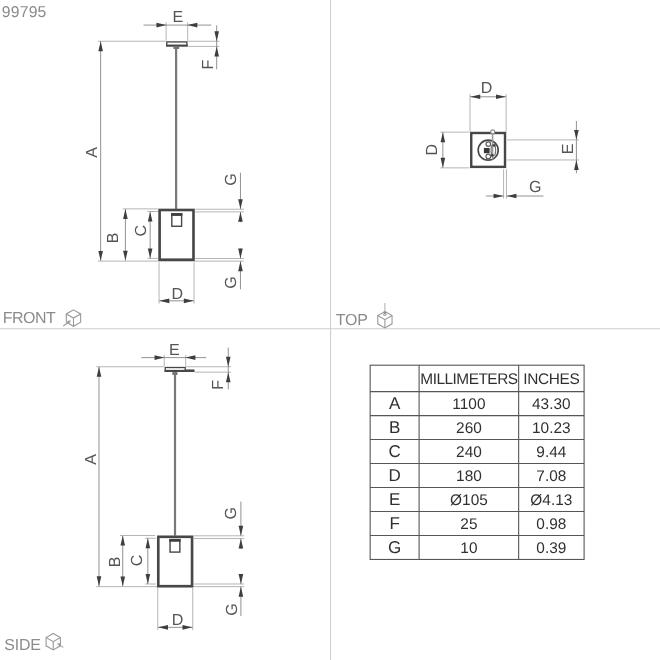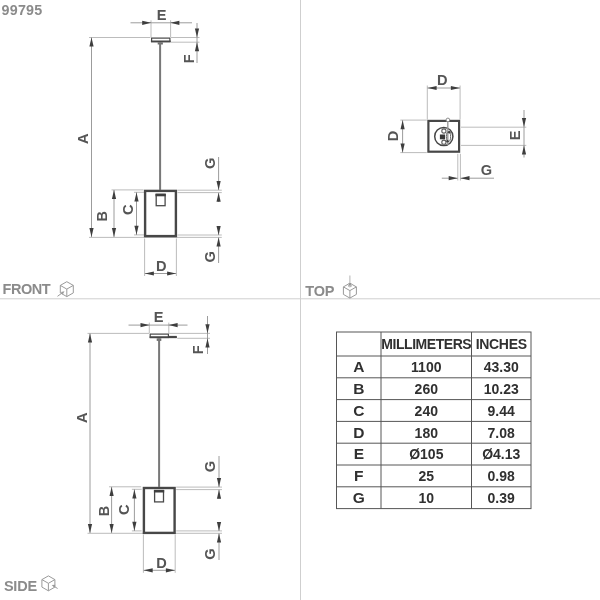--- a/index.html
+++ b/index.html
@@ -1,16 +1,16 @@
 <!DOCTYPE html>
 <html><head>
 <meta charset="utf-8">
 <style>
   html,body{margin:0;padding:0;background:#fff;}
-  .page{position:relative;width:524px;height:600px;font-family:"Liberation Sans",sans-serif;font-weight:bold;}
+  .page{position:relative;width:524px;height:600px;font-family:"Liberation Sans",sans-serif;}
   svg{position:absolute;top:0;left:0;}
   text{font-family:"Liberation Sans",sans-serif;}
   .lbl{fill:#555555;font-size:14.6px;}
   .hdr{fill:#8b8b8b;font-size:14.5px;}
   .tbl{fill:#303030;font-size:14px;}
   .tblL{fill:#303030;font-size:15.5px;}
 </style>
 </head>
 <body>
 <div class="page">

